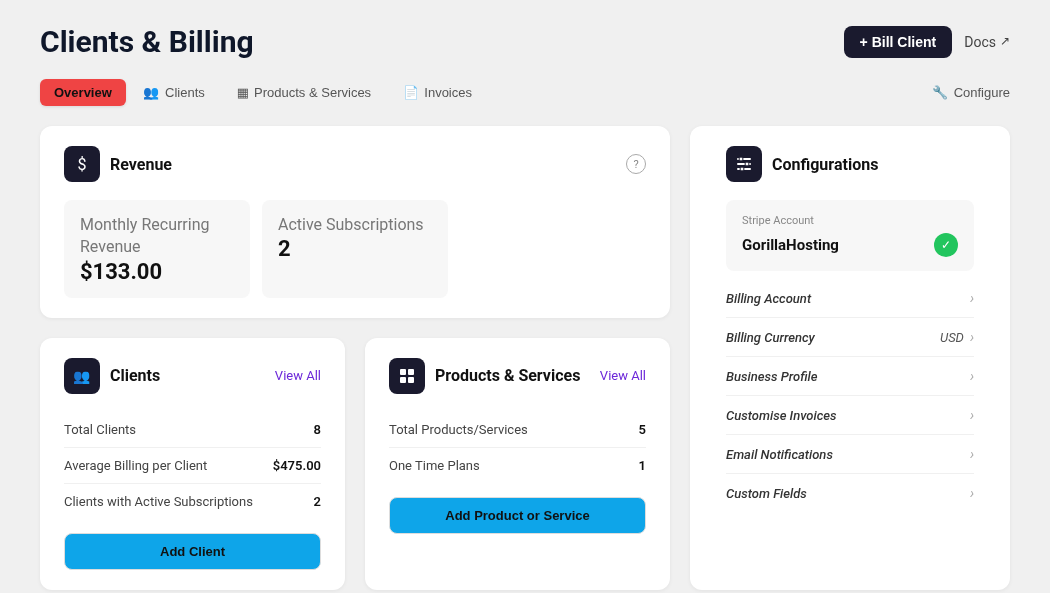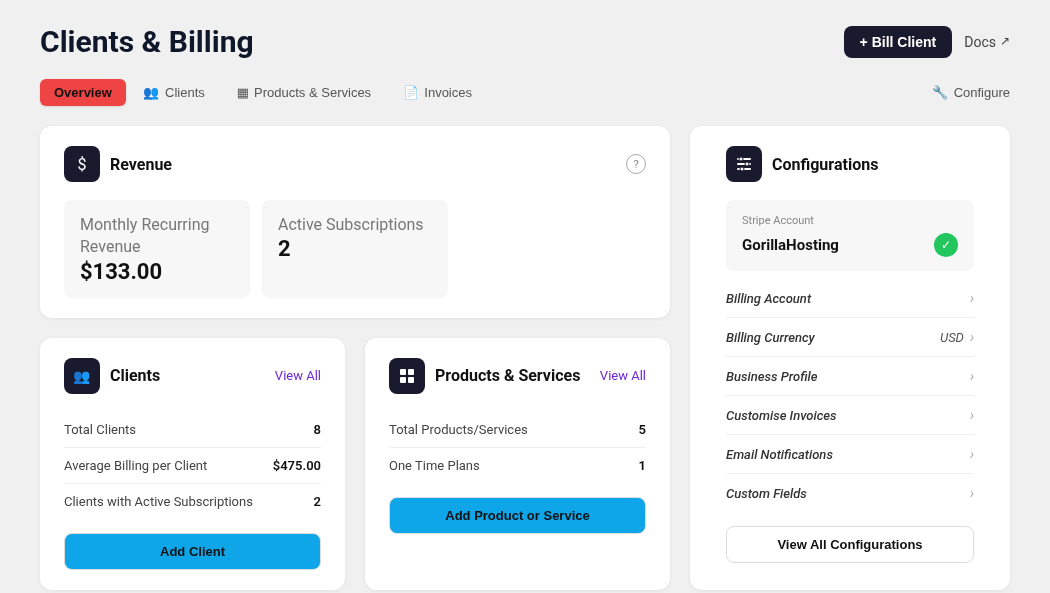--- a/index.html
+++ b/index.html
@@ -469,16 +469,15 @@
           </div>
         </div>
         <div class="config-row">
           <span class="config-row-label">Custom Fields</span>
           <div class="config-row-right">
             <span class="chevron">›</span>
           </div>
         </div>
       </div>
 
-      <button class="view-all-config-btn">View All Configurations</button>
     </div>
   </div>
 </div>
 
 </body></html>

